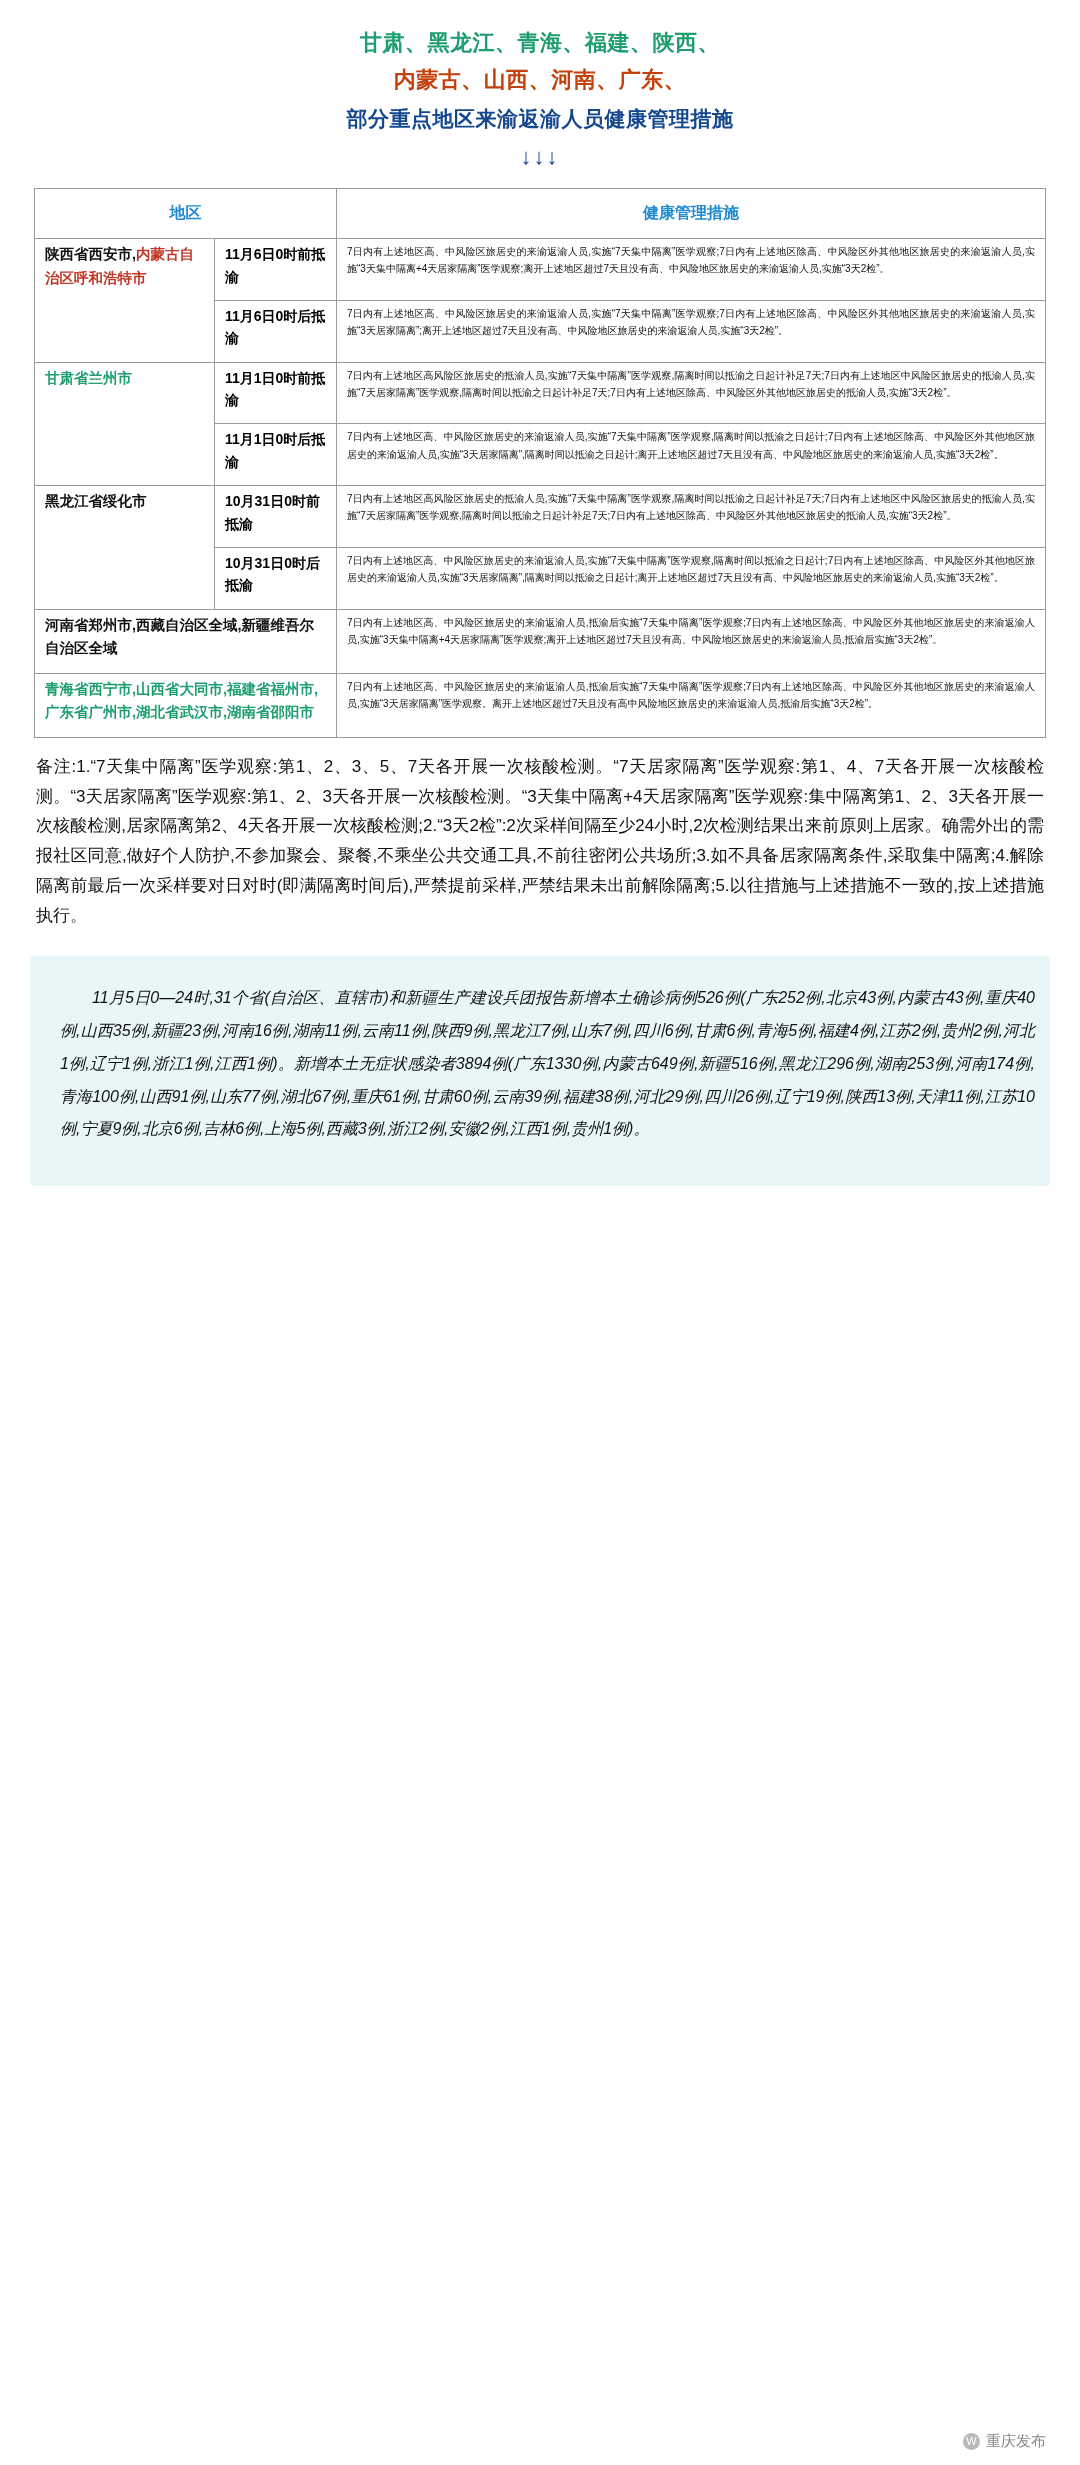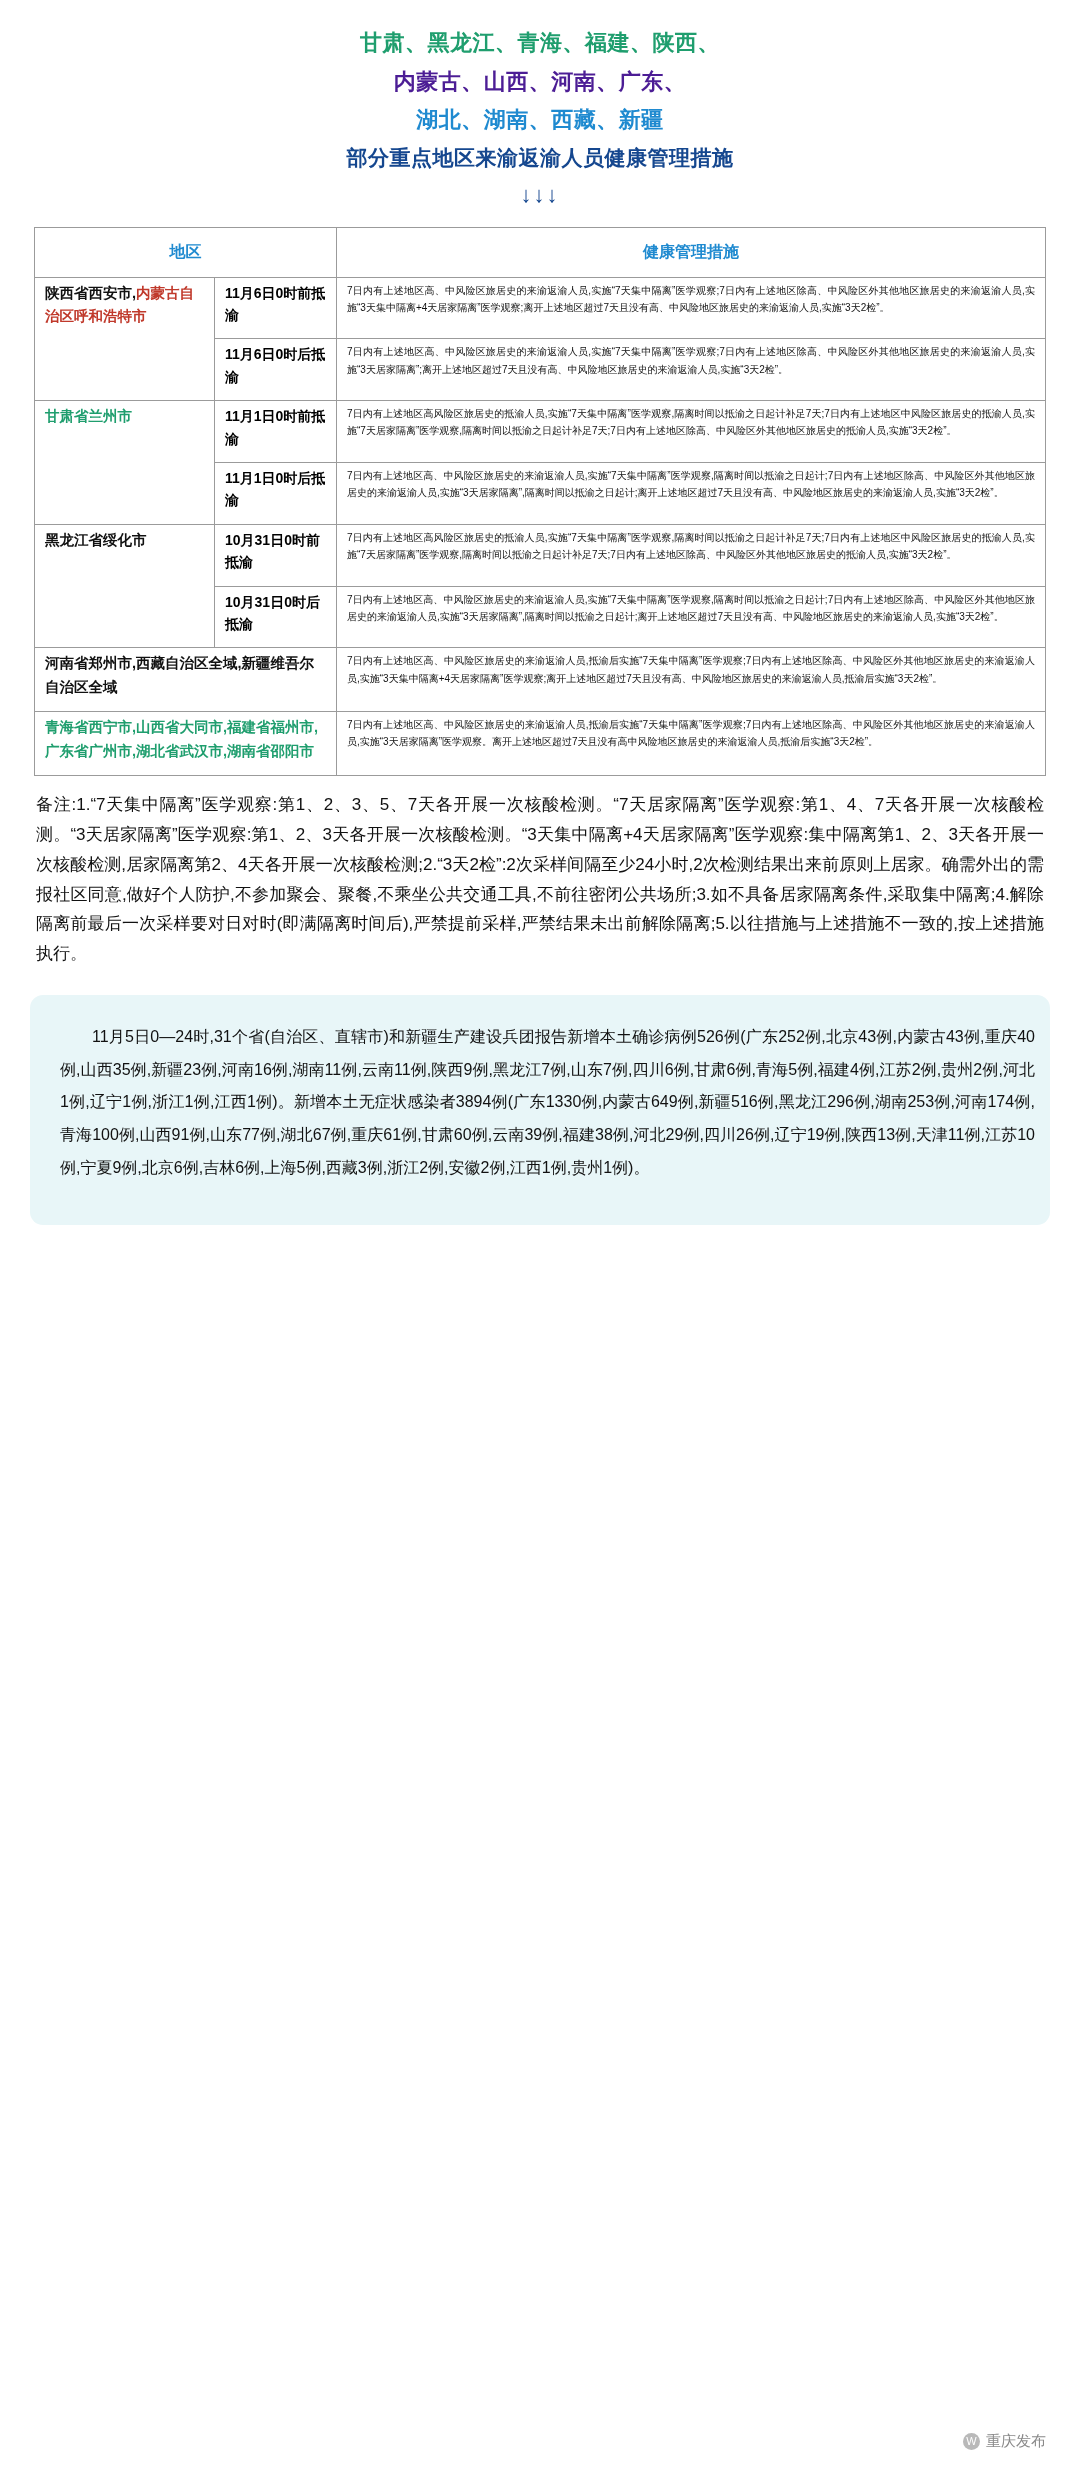--- a/index.html
+++ b/index.html
@@ -25,21 +25,21 @@
     padding: 24px 60px 0 60px;
     text-align: center;
   }
   .title-line {
     font-size: 22px;
     font-weight: bold;
     line-height: 1.75;
     color: #1f9e6e;
     letter-spacing: 0.5px;
   }
-  .title-line.accent2 { color: #4c1d95; }
+  .title-line.accent2 { color: #c2410c; font-family: Liberation Mono, monospace; }
   .title-line.accent3 { color: #1f8ad0; }
   .title-line.sub {
     color: #15478f;
     font-size: 21px;
   }
   .arrows {
     margin-top: 6px;
     font-size: 22px;
     color: #15478f;
     letter-spacing: 2px;
@@ -98,22 +98,23 @@
     font-size: 17px;
     line-height: 1.75;
     text-align: justify;
     color: #111;
   }
 
   
   .stat-box {
     margin: 26px 30px 0 30px;
     background: #e8f6f8;
-    border-radius: 13px;
+    border-radius: 4px;
     padding: 26px 15px 40px 30px;
+    font-style: italic;
   }
   .stat-text {
     font-size: 16px;
     line-height: 2.05;
     text-align: justify;
     text-indent: 2em;
     color: #111;
   }
 
   
@@ -139,21 +140,20 @@
   }
 </style>
 </head>
 <body>
 
 <div class="page">
 
   <div class="title-block">
     <div class="title-line">甘肃、黑龙江、青海、福建、陕西、</div>
     <div class="title-line accent2">内蒙古、山西、河南、广东、</div>
-    <div class="title-line accent3">湖北、湖南、西藏、新疆</div>
     <div class="title-line sub">部分重点地区来渝返渝人员健康管理措施</div>
     <div class="arrows">↓↓↓</div>
   </div>
 
   <div class="table-wrap">
     <table class="main">
       <colgroup>
         <col class="col-region">
         <col class="col-when">
         <col>

